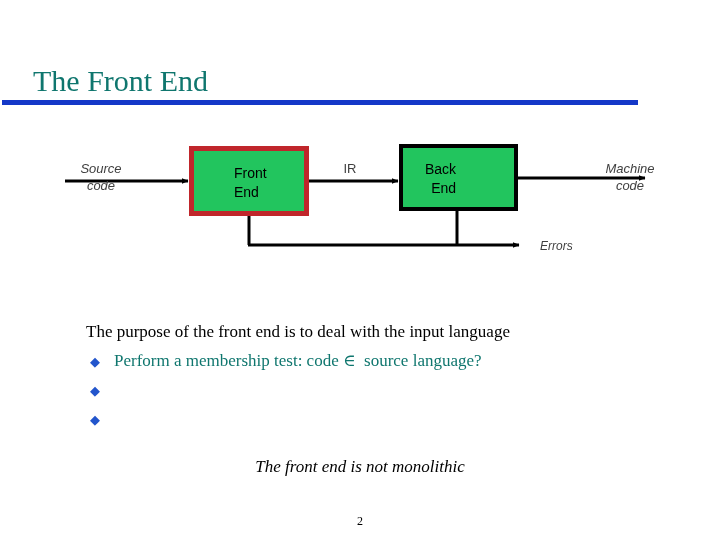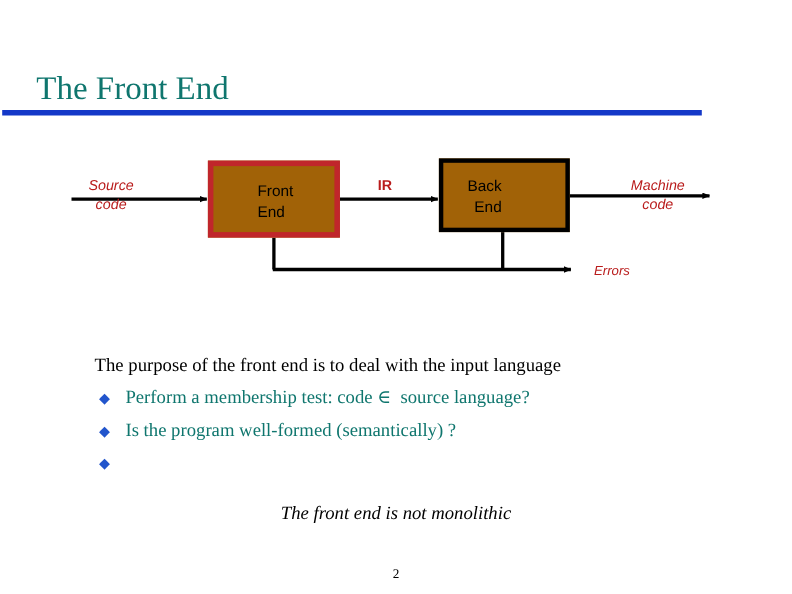--- a/index.html
+++ b/index.html
@@ -41,21 +41,21 @@
     position: absolute;
     left: 0;
     top: 0;
     width: 720px;
     height: 540px;
     pointer-events: none;
   }
   .diagram-box {
     position: absolute;
     box-sizing: border-box;
-    background: #a16207;
+    background: #22c55e;
     font-family: "Liberation Sans", "DejaVu Sans", sans-serif;
     font-size: 14px;
     line-height: 19px;
     color: #000000;
   }
   #front-end-box {
     left: 189px;
     top: 146px;
     width: 120px;
     height: 70px;
@@ -80,40 +80,39 @@
     top: 12px;
     text-align: right;
   }
 
   
   .diagram-label {
     position: absolute;
     font-family: "Liberation Sans", "DejaVu Sans", sans-serif;
     font-size: 13px;
     line-height: 17px;
-    color: #b91c1c;
+    color: #404040;
     white-space: pre-line;
     text-align: center;
   }
   .diagram-label.italic { font-style: italic; }
 
   #label-source-code {
     left: 68px;
     top: 160px;
     width: 66px;
   }
   #label-ir {
     left: 330px;
     top: 160px;
     width: 40px;
     text-align: center;
-    font-weight: bold;
   }
   #label-machine-code {
-    left: 558px;
+    left: 590px;
     top: 160px;
     width: 80px;
   }
   #label-errors {
     left: 524px;
     top: 238px;
     width: 60px;
     text-align: left;
     font-size: 12px;
     margin-left: 16px;
@@ -228,21 +227,20 @@
 <div id="body-text">
   <div id="lead-line">The purpose of the front end is to deal with the input language</div>
 
   <div class="bullet-row">
     <span class="bullet-marker">◆</span>
     <span class="bullet-text">Perform a membership test: code ∈  source language?</span>
   </div>
 
   <div class="bullet-row">
     <span class="bullet-marker">◆</span>
-    <span class="bullet-text">Is the program well-formed (semantically) ?</span>
   </div>
 
   <div class="bullet-row">
     <span class="bullet-marker">◆</span>
   </div>
 </div>
 
 <div id="footer-line">The front end is not monolithic</div>
 
 <div id="page-number">2</div>

